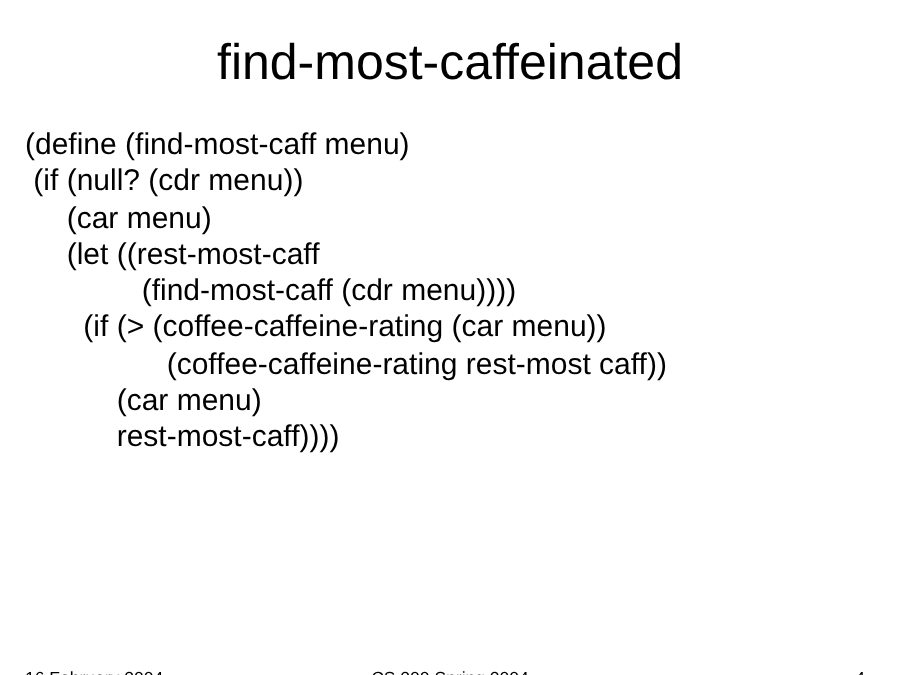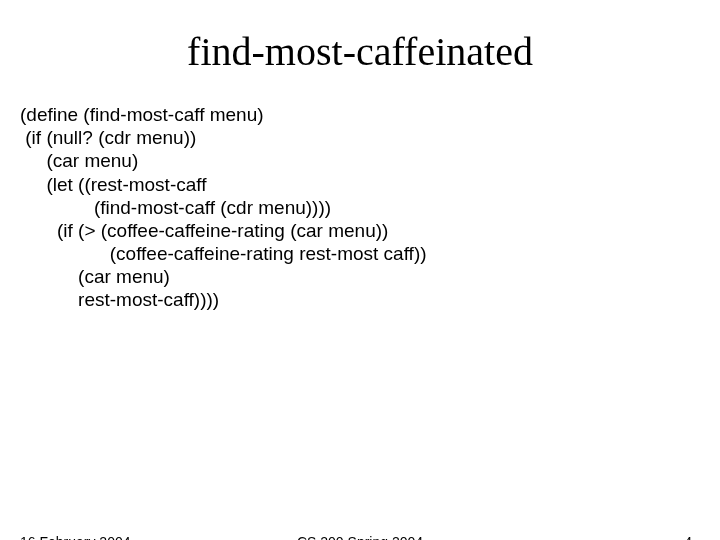--- a/index.html
+++ b/index.html
@@ -17,25 +17,25 @@
     width: 720px;
     height: 540px;
     box-sizing: border-box;
   }
   .title {
     text-align: center;
     font-size: 40px;
     font-weight: 400;
     margin-top: 28px;
     margin-bottom: 28px;
-    font-family: Liberation Serif, serif;
+    font-family: Liberation Sans, sans-serif;
   }
   .code {
     font-family: Verdana, Geneva, sans-serif;
-    font-size: 19px;
+    font-size: 24px;
     line-height: 1.22;
     white-space: pre;
     margin-left: 20px;
   }
   .footer {
     position: absolute;
     bottom: 18px;
     left: 0;
     width: 720px;
     font-family: Arial, Helvetica, sans-serif;

